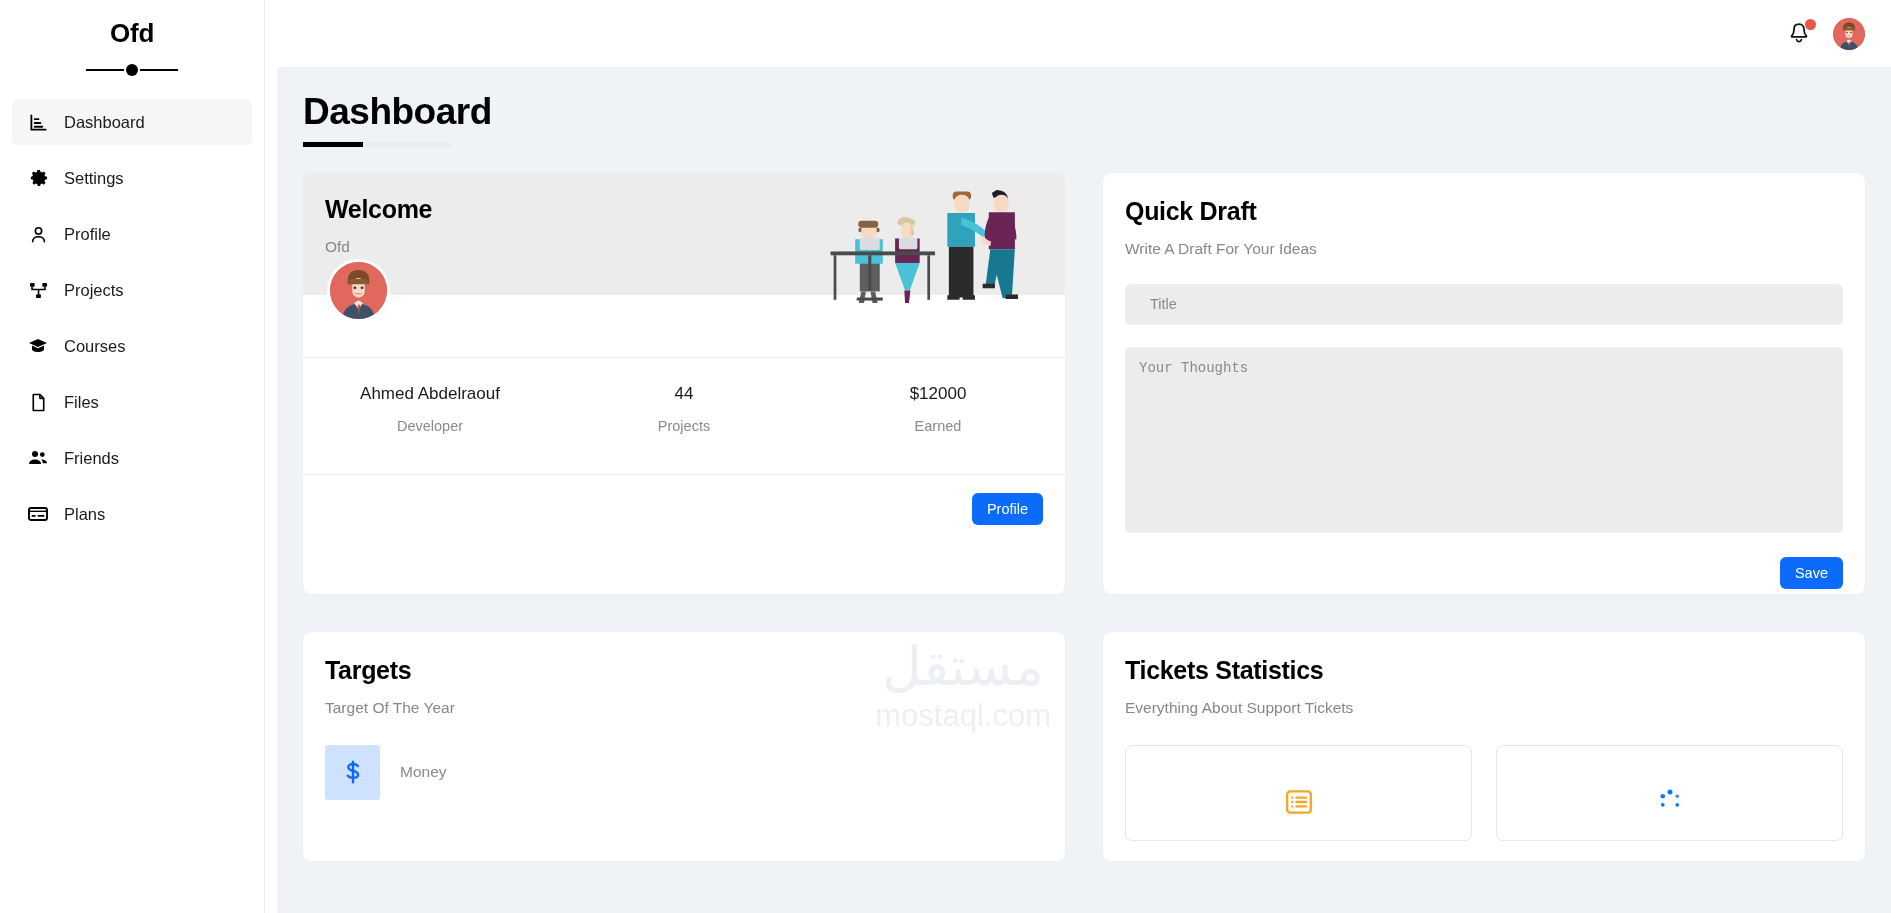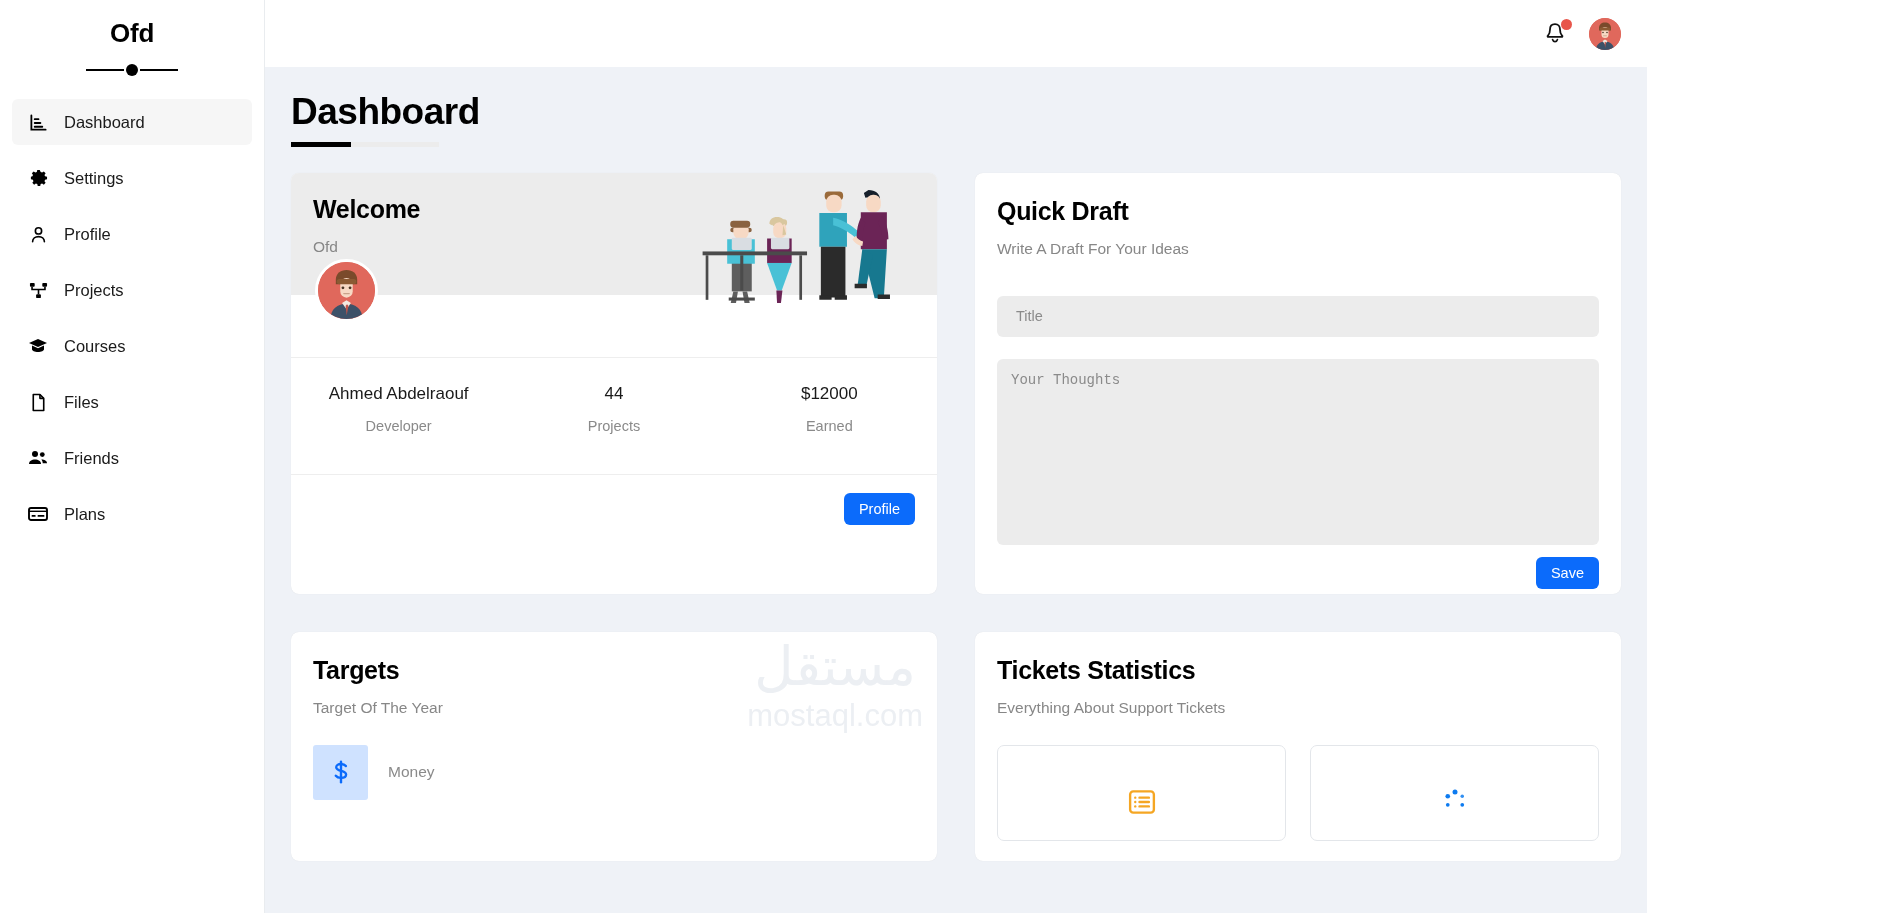--- a/index.html
+++ b/index.html
@@ -2,21 +2,21 @@
 <html><head>
 <meta charset="utf-8">
 <style>
   * { box-sizing: border-box; margin: 0; padding: 0; }
   html, body {
     width: 1891px; height: 913px;
     overflow: hidden;
     font-family: "Liberation Sans", sans-serif;
     background: #ffffff;
   }
-  .app { display: flex; width: 1647px; height: 913px; }
+  .app { display: flex; width: 1891px; height: 913px; gap: 12px; }
 
   
   .sidebar {
     width: 265px;
     min-width: 265px;
     height: 913px;
     background: #ffffff;
     border-right: 1px solid #e9ecef;
     padding: 0 12px;
     position: relative;
@@ -192,27 +192,27 @@
     font-size: 14.5px;
     font-family: "Liberation Sans", sans-serif;
     border-radius: 6px;
     padding: 8px 15px;
     cursor: pointer;
   }
 
   
   .qdraft { padding: 24px 22px 20px 22px; height: 421px; }
   .field {
-    margin-top: 38px;
+    margin-top: 26px;
     width: 100%;
     height: 41px;
     background: #ececec;
     border: none;
     border-radius: 6px;
-    padding: 0 19px;
+    padding: 0 25px;
     font-size: 14.5px;
     color: #8a8a8a;
     font-family: "Liberation Sans", sans-serif;
     outline: none;
   }
   .field::placeholder { color: #8a8a8a; }
   .textarea {
     margin-top: 22px;
     width: 100%;
     height: 186px;
@@ -220,21 +220,21 @@
     border: none;
     border-radius: 6px;
     padding: 13px 14px;
     font-size: 14px;
     color: #8a8a8a;
     font-family: "Liberation Mono", monospace;
     resize: none;
     outline: none;
   }
   .textarea::placeholder { color: #8a8a8a; }
-  .qdraft-foot { margin-top: 8px; text-align: right; }
+  .qdraft-foot { margin-top: 20px; text-align: right; }
 
   
   .bottom-card { padding: 24px 22px 20px 22px; position: relative; overflow: hidden; min-height: 190px; }
   .watermark {
     position: absolute; right: 14px; top: 8px;
     text-align: center; color: #eceff3;
     pointer-events: none; user-select: none;
   }
   .wm-ar { font-size: 54px; line-height: 1; font-family: "DejaVu Sans", sans-serif; }
   .wm-en { font-size: 31px; margin-top: 4px; font-family: "Liberation Sans", sans-serif; }

